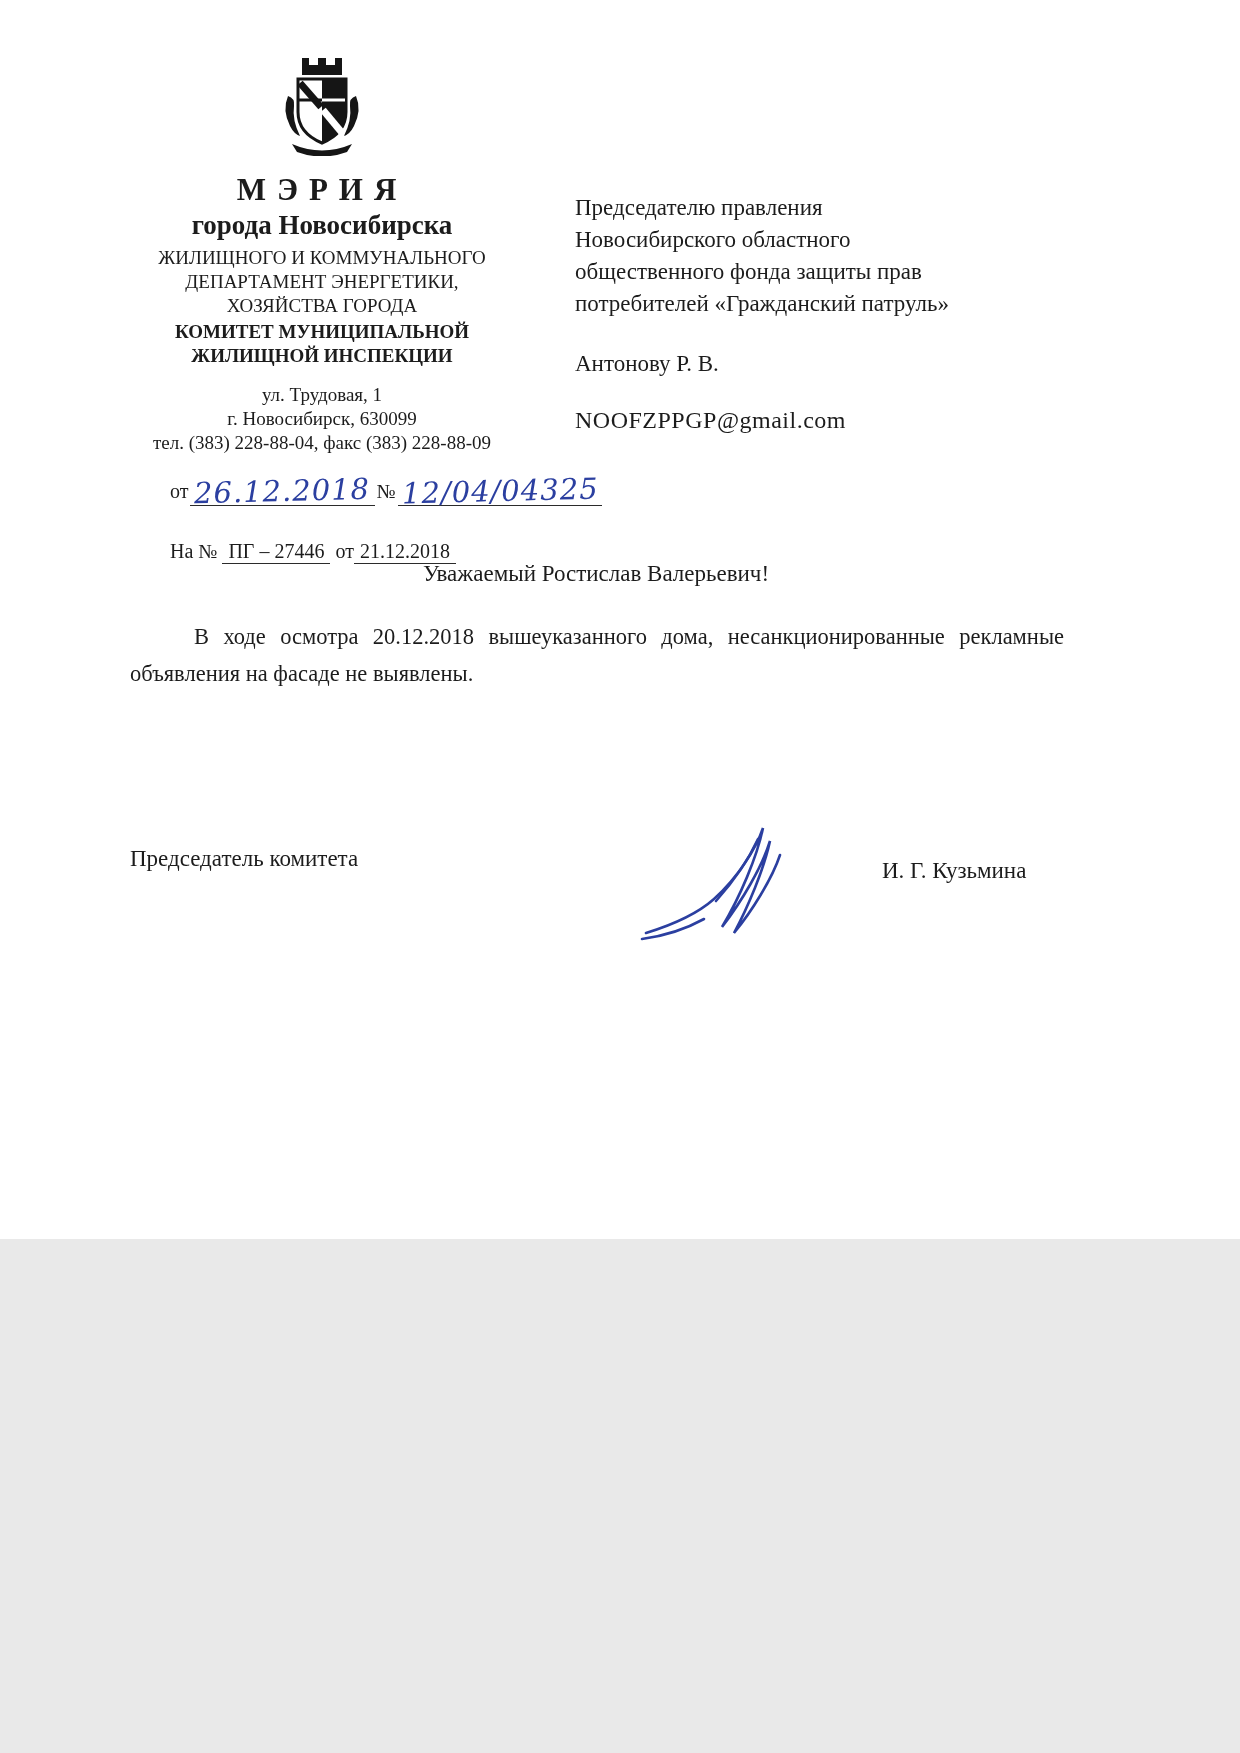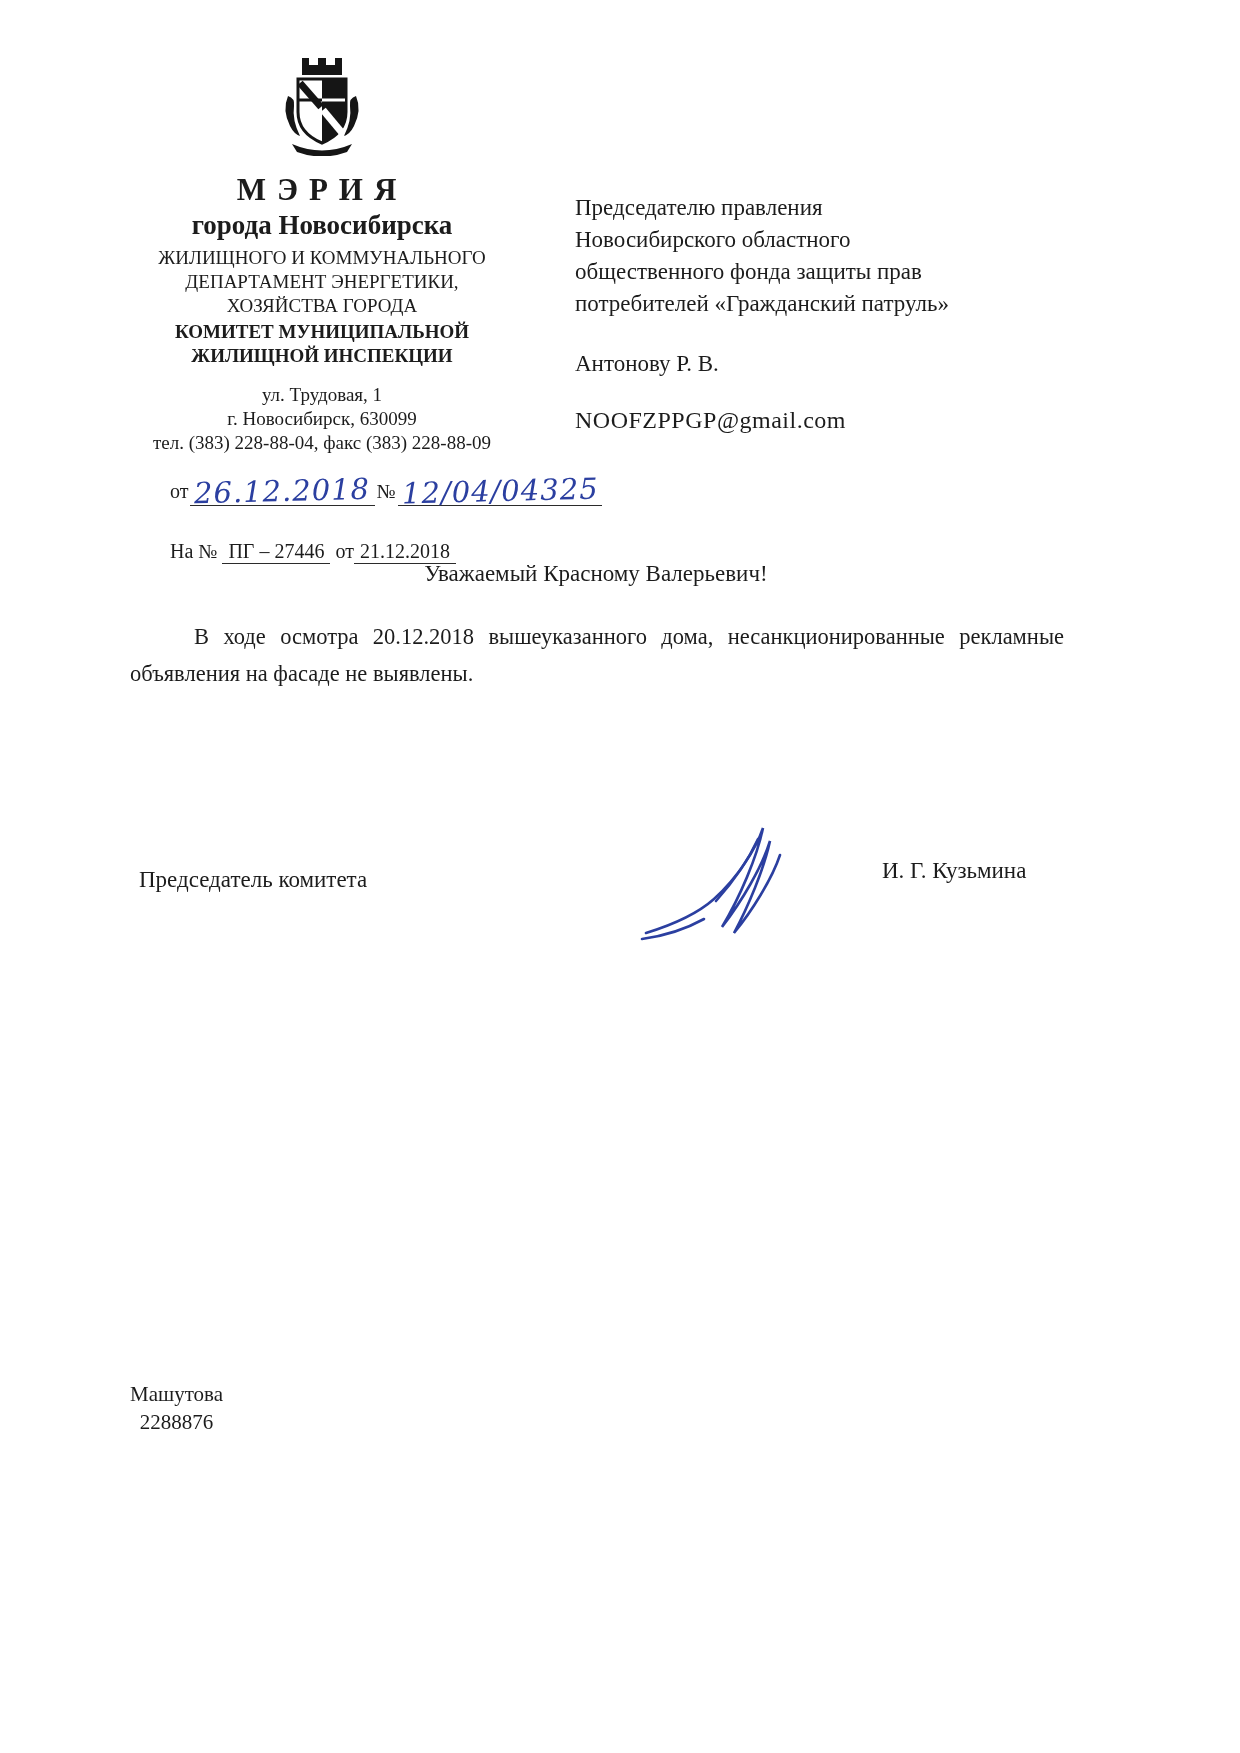--- a/index.html
+++ b/index.html
@@ -1,19 +1,19 @@
 <!DOCTYPE html>
 <html><head>
 <meta charset="utf-8">
 <style>
   * { margin:0; padding:0; box-sizing:border-box; }
   html,body { background:#e9e9e9; }
   body { font-family:"Liberation Serif", serif; }
   .page {
-    position:relative; width:1240px; height:1753px;
+    position:relative; width:1240px; height:1239px;
     background:#ffffff; margin:0 auto; overflow:hidden;
     color:#1c1c1c;
   }
 
   
   .letterhead {
     position:absolute; left:112px; top:52px; width:420px;
     text-align:center;
   }
   .emblem-wrap { text-align:center; }
@@ -69,21 +69,21 @@
   .body-text {
     position:absolute; left:130px; top:618px; width:934px;
   }
   .body-text p {
     font-size:22.5px; line-height:37px; text-align:justify;
     text-indent:64px;
   }
 
   
   .sign-row { position:absolute; left:130px; top:840px; width:980px; }
-  .sign-position { position:absolute; left:9px; top:6px; font-size:23px;margin-top:21px; }
+  .sign-position { position:absolute; left:0; top:6px; font-size:23px; }
   .sign-stroke { position:absolute; left:500px; top:-25px; }
   .sign-name { position:absolute; left:752px; top:18px; font-size:23px; }
 
   
   .footer {
     position:absolute; left:130px; top:1380px; font-size:21px; line-height:28px;text-align:center;
   }
 </style>
 </head>
 <body>
@@ -149,21 +149,21 @@
 
   <div class="addressee">
     <div class="addressee-line">Председателю правления</div>
     <div class="addressee-line">Новосибирского  областного</div>
     <div class="addressee-line">общественного фонда защиты прав</div>
     <div class="addressee-line">потребителей «Гражданский патруль»</div>
     <div class="addressee-name">Антонову Р. В.</div>
     <div class="addressee-email">NOOFZPPGP@gmail.com</div>
   </div>
 
-  <div class="salutation">Уважаемый Красному Валерьевич!</div>
+  <div class="salutation">Уважаемый Ростислав Валерьевич!</div>
 
   <div class="body-text">
     <p>В ходе осмотра 20.12.2018 вышеуказанного дома, несанкционированные рекламные объявления на фасаде не выявлены.</p>
   </div>
 
   <div class="sign-row">
     <div class="sign-position">Председатель комитета</div>
 
     <div class="sign-stroke">
       <svg width="210" height="140" viewBox="0 0 210 140">

